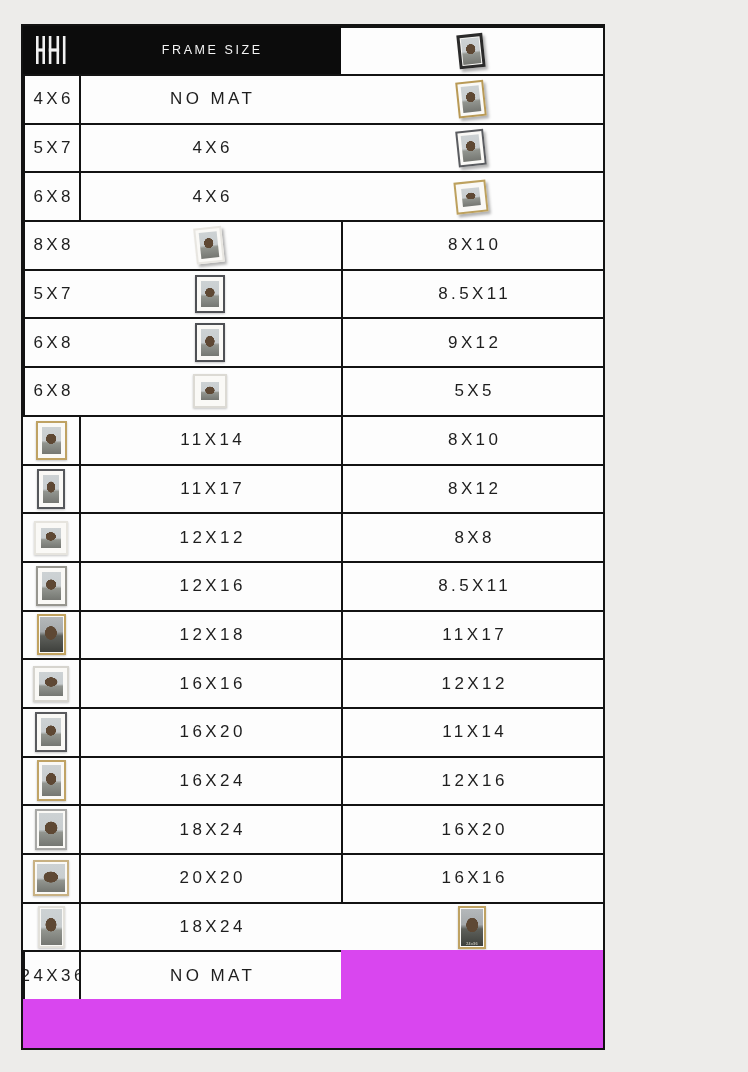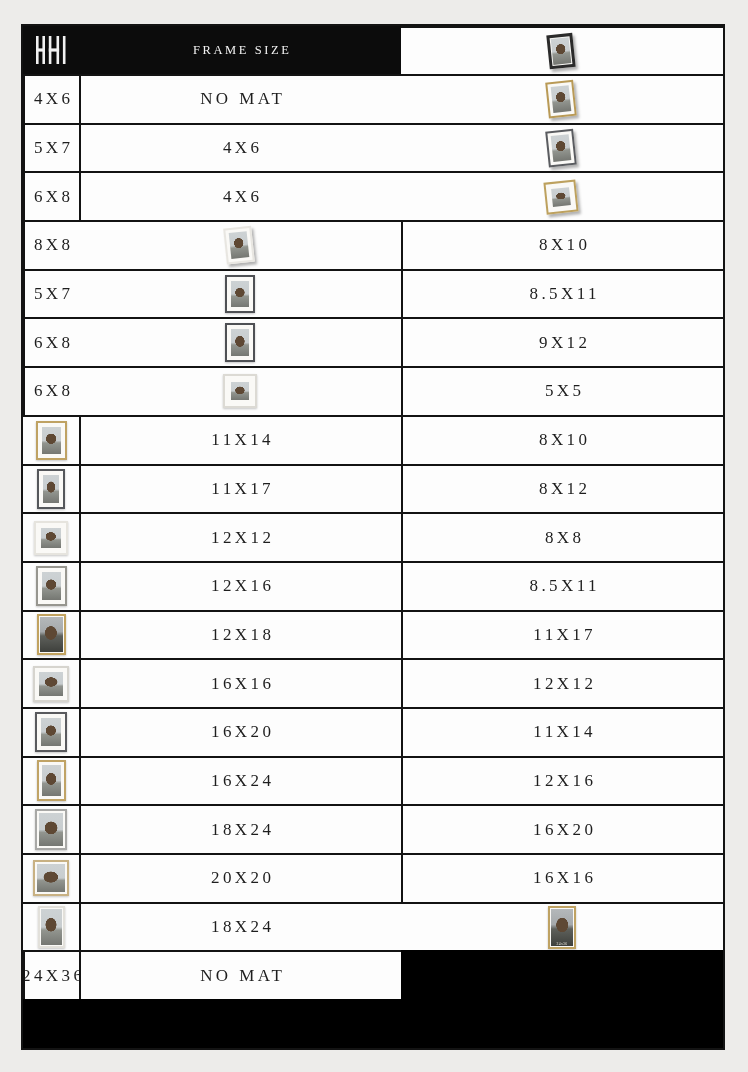--- a/index.html
+++ b/index.html
@@ -7,27 +7,26 @@
     padding: 0;
     width: 748px;
     height: 1072px;
     background: #edecea;
     font-family: "Liberation Sans", sans-serif;
     overflow: hidden;
   }
   .size-table {
     box-sizing: border-box;
     margin: 24px 23px 25px 21px;
-    width: 704px;
+    width: 584px;
     border: 2px solid #131313;
-    background: #000000;
+    background: #d946ef;
     display: grid;
     grid-template-columns: 56px 1fr 1fr;
     grid-template-rows: 48px repeat(20, 48.7px);
-    font-family: Liberation Serif, serif;
   }
   .cell {
     box-sizing: border-box;
     border-left: 2px solid #131313;
     border-top: 2px solid #131313;
     background: #fdfdfd;
     display: flex;
     align-items: center;
     justify-content: center;
     overflow: hidden;

